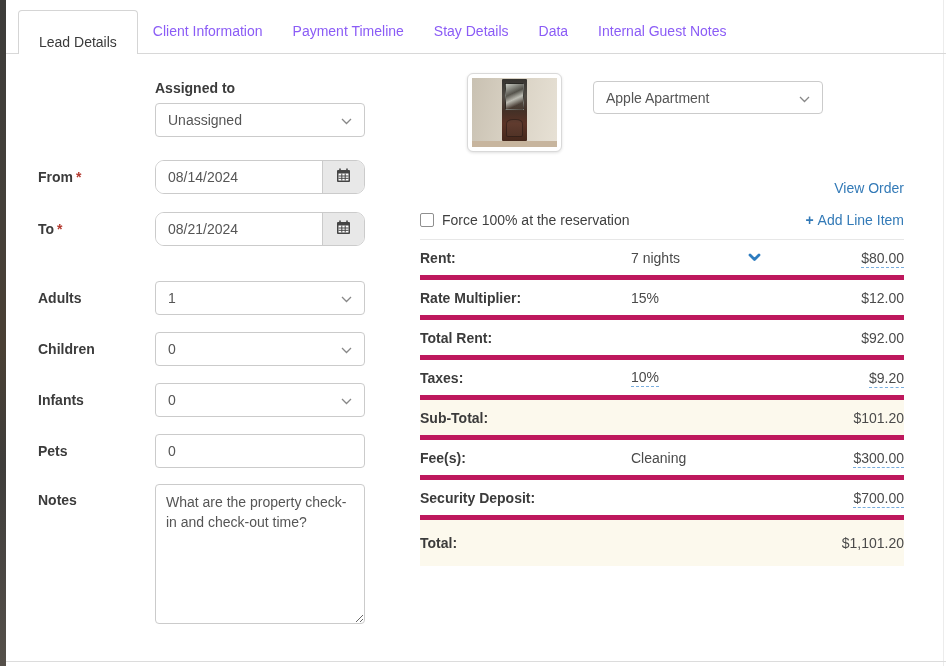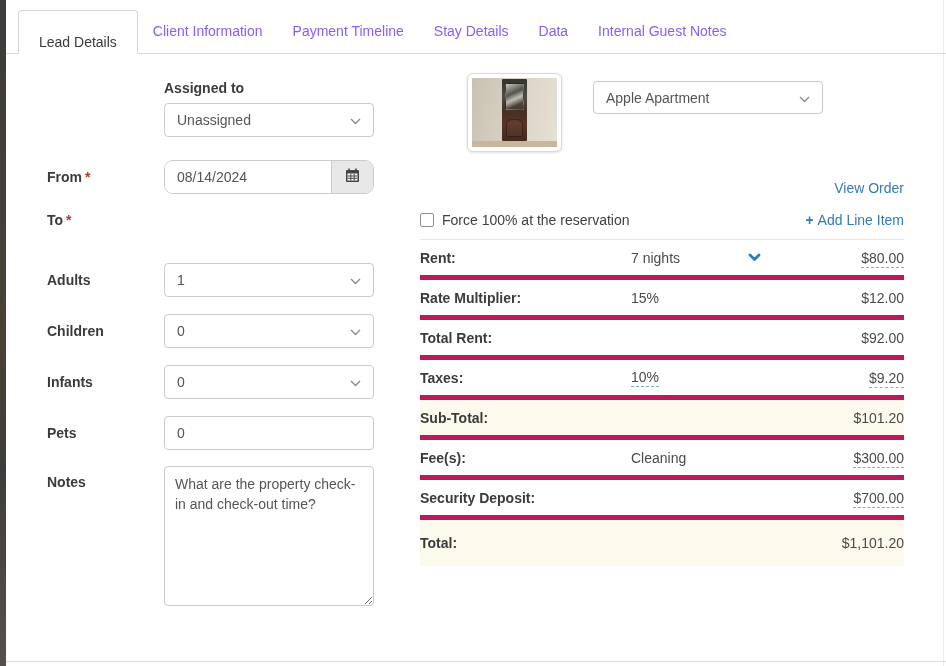--- a/index.html
+++ b/index.html
@@ -50,21 +50,21 @@
   }
   .tab-link {
     height: 44px; line-height: 44px;
     padding: 0 15px;
     color: #8b5cf6;
     cursor: pointer;
     white-space: nowrap;
   }
 
   
-  .left-form { position: absolute; left: 47px; top: 54px; width: 340px; }
+  .left-form { position: absolute; left: 38px; top: 54px; width: 340px; }
   .frow {
     display: grid; grid-template-columns: 95px 210px; column-gap: 22px;
     align-items: center;
   }
   .flabel { text-align: left; font-weight: bold; color: #3b3b3b; }
   .req { color: #b3392f; font-weight: bold; margin-left: 3px; }
 
   .sel {
     height: 34px;
     border: 1px solid #cbcbcb; border-radius: 4px;
@@ -242,20 +242,33 @@
                 <rect x="2.5" y="5.5" width="10" height="7" fill="#fff"></rect>
                 <path d="M2.5 8h10M2.5 10.3h10M5.8 5.5v7M9.2 5.5v7" stroke="#454545" stroke-width="1"></path>
               </svg>
           </span>
         </button>
       </div>
     </div>
 
     <div class="frow m-to">
       <div class="flabel"><span>To</span><span class="req">*</span></div>
+      <div class="date-group">
+        <input type="text" value="08/21/2024" style="">
+        <button class="cal-btn">
+          <span>
+            <svg width="15" height="15" viewBox="0 0 15 15">
+                <path d="M4 0.5v2.5M11 0.5v2.5" stroke="#454545" stroke-width="1.6"></path>
+                <rect x="1" y="2" width="13" height="12" rx="1" fill="#454545"></rect>
+                <rect x="2.5" y="5.5" width="10" height="7" fill="#fff"></rect>
+                <path d="M2.5 8h10M2.5 10.3h10M5.8 5.5v7M9.2 5.5v7" stroke="#454545" stroke-width="1"></path>
+              </svg>
+          </span>
+        </button>
+      </div>
     </div>
 
     <div class="frow m-adults">
       <div class="flabel">Adults</div>
       <div class="sel">
         <span>1</span>
         <span>
           <svg width="11" height="7" viewBox="0 0 11 7">
               <path d="M1 1l4.5 4.5L10 1" fill="none" stroke="#888" stroke-width="1.3"></path>
             </svg>

